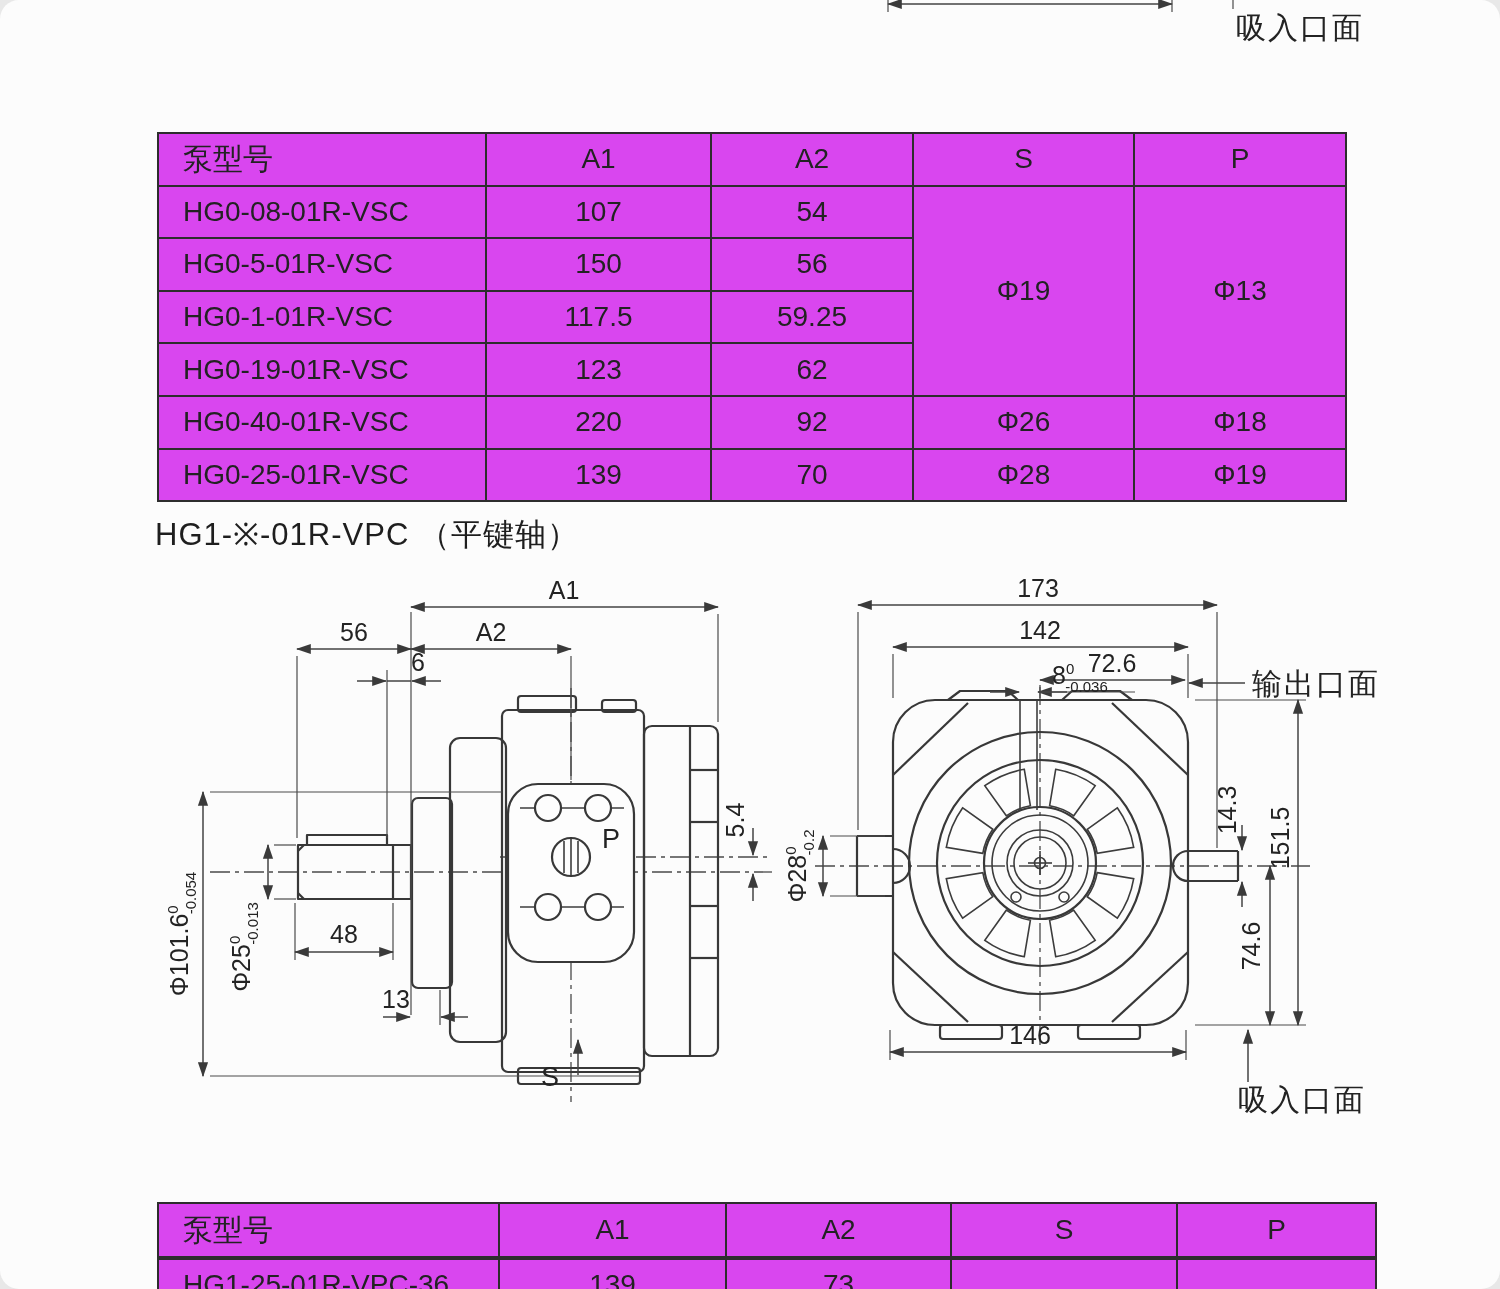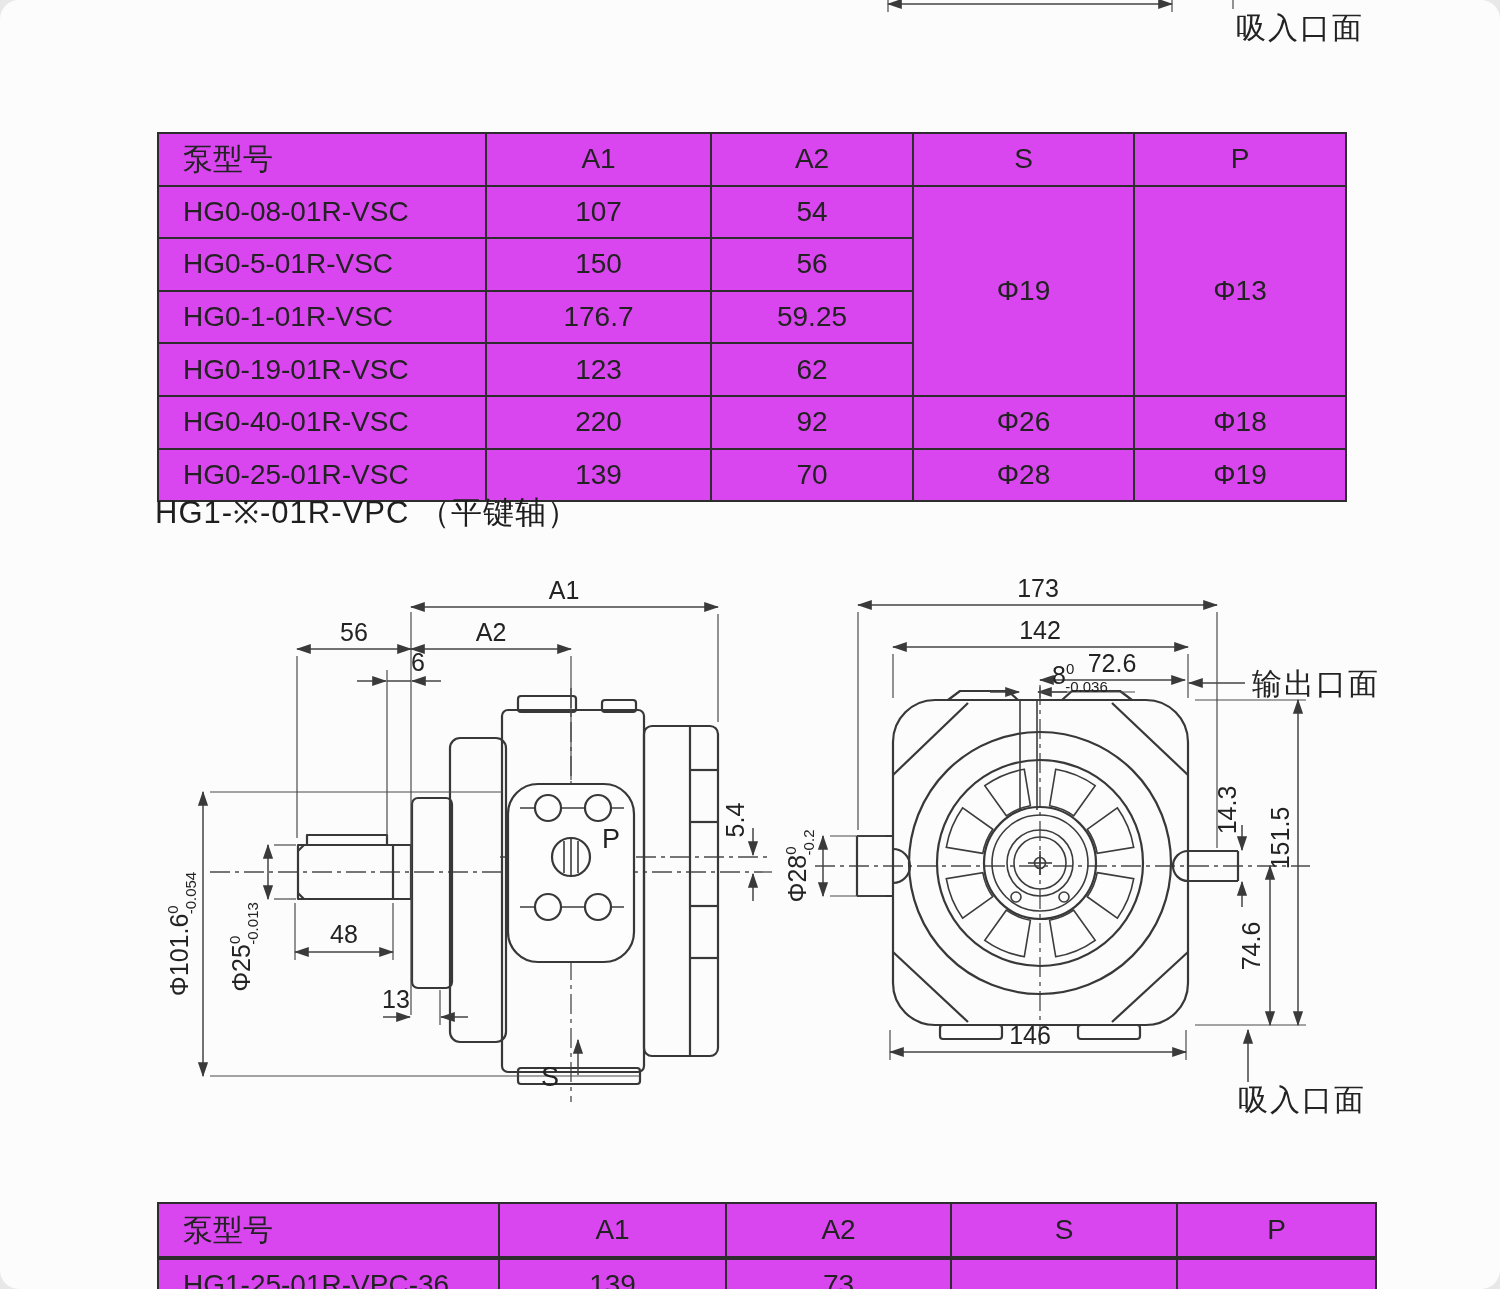--- a/index.html
+++ b/index.html
@@ -13,21 +13,21 @@
   th,td{border:2.5px solid #2d2d2d;font-weight:normal;font-size:28px;color:#222;
         text-align:center;vertical-align:middle;padding:0;overflow:hidden;white-space:nowrap;}
   .mcell{text-align:left;padding-left:24px;}
   .t1{left:157px;top:88px;width:1188px;}
   .t1 tr{height:52.6px;}
   .t2{left:157px;top:1158px;width:1218px;}
   .t2 th{border-bottom-width:4px;}
   .t2 .r1 td{border-bottom-width:4px;}
   
   .heading{
-    position:absolute;left:155px;top:490px;font-size:31px;letter-spacing:1px;color:#1e1e1e;
+    position:absolute;left:155px;top:512px;font-size:31px;letter-spacing:1px;color:#1e1e1e;
   }
   
   svg{position:absolute;overflow:visible;}
   .obj{fill:none;stroke:#383838;stroke-width:2.2;stroke-linejoin:round;}
   .thin{fill:none;stroke:#3c3c3c;stroke-width:1.6;}
   .dim{fill:none;stroke:#444;stroke-width:1.5;}
   .ext{fill:none;stroke:#4a4a4a;stroke-width:1.2;}
   .cl{fill:none;stroke:#4a4a4a;stroke-width:1.3;stroke-dasharray:20 5 4 5;}
   .whitefill{fill:#fdfdfd;}
   text{fill:#232323;font-family:"Liberation Sans",sans-serif;font-size:25px;}
@@ -78,21 +78,21 @@
       <td rowspan="4">Φ19</td>
       <td rowspan="4">Φ13</td>
     </tr>
     <tr>
       <td class="mcell">HG0-5-01R-VSC</td>
       <td>150</td>
       <td>56</td>
     </tr>
     <tr>
       <td class="mcell">HG0-1-01R-VSC</td>
-      <td>176.7</td>
+      <td>117.5</td>
       <td>59.25</td>
     </tr>
     <tr>
       <td class="mcell">HG0-19-01R-VSC</td>
       <td>123</td>
       <td>62</td>
     </tr>
     <tr>
       <td class="mcell">HG0-40-01R-VSC</td>
       <td>220</td>

